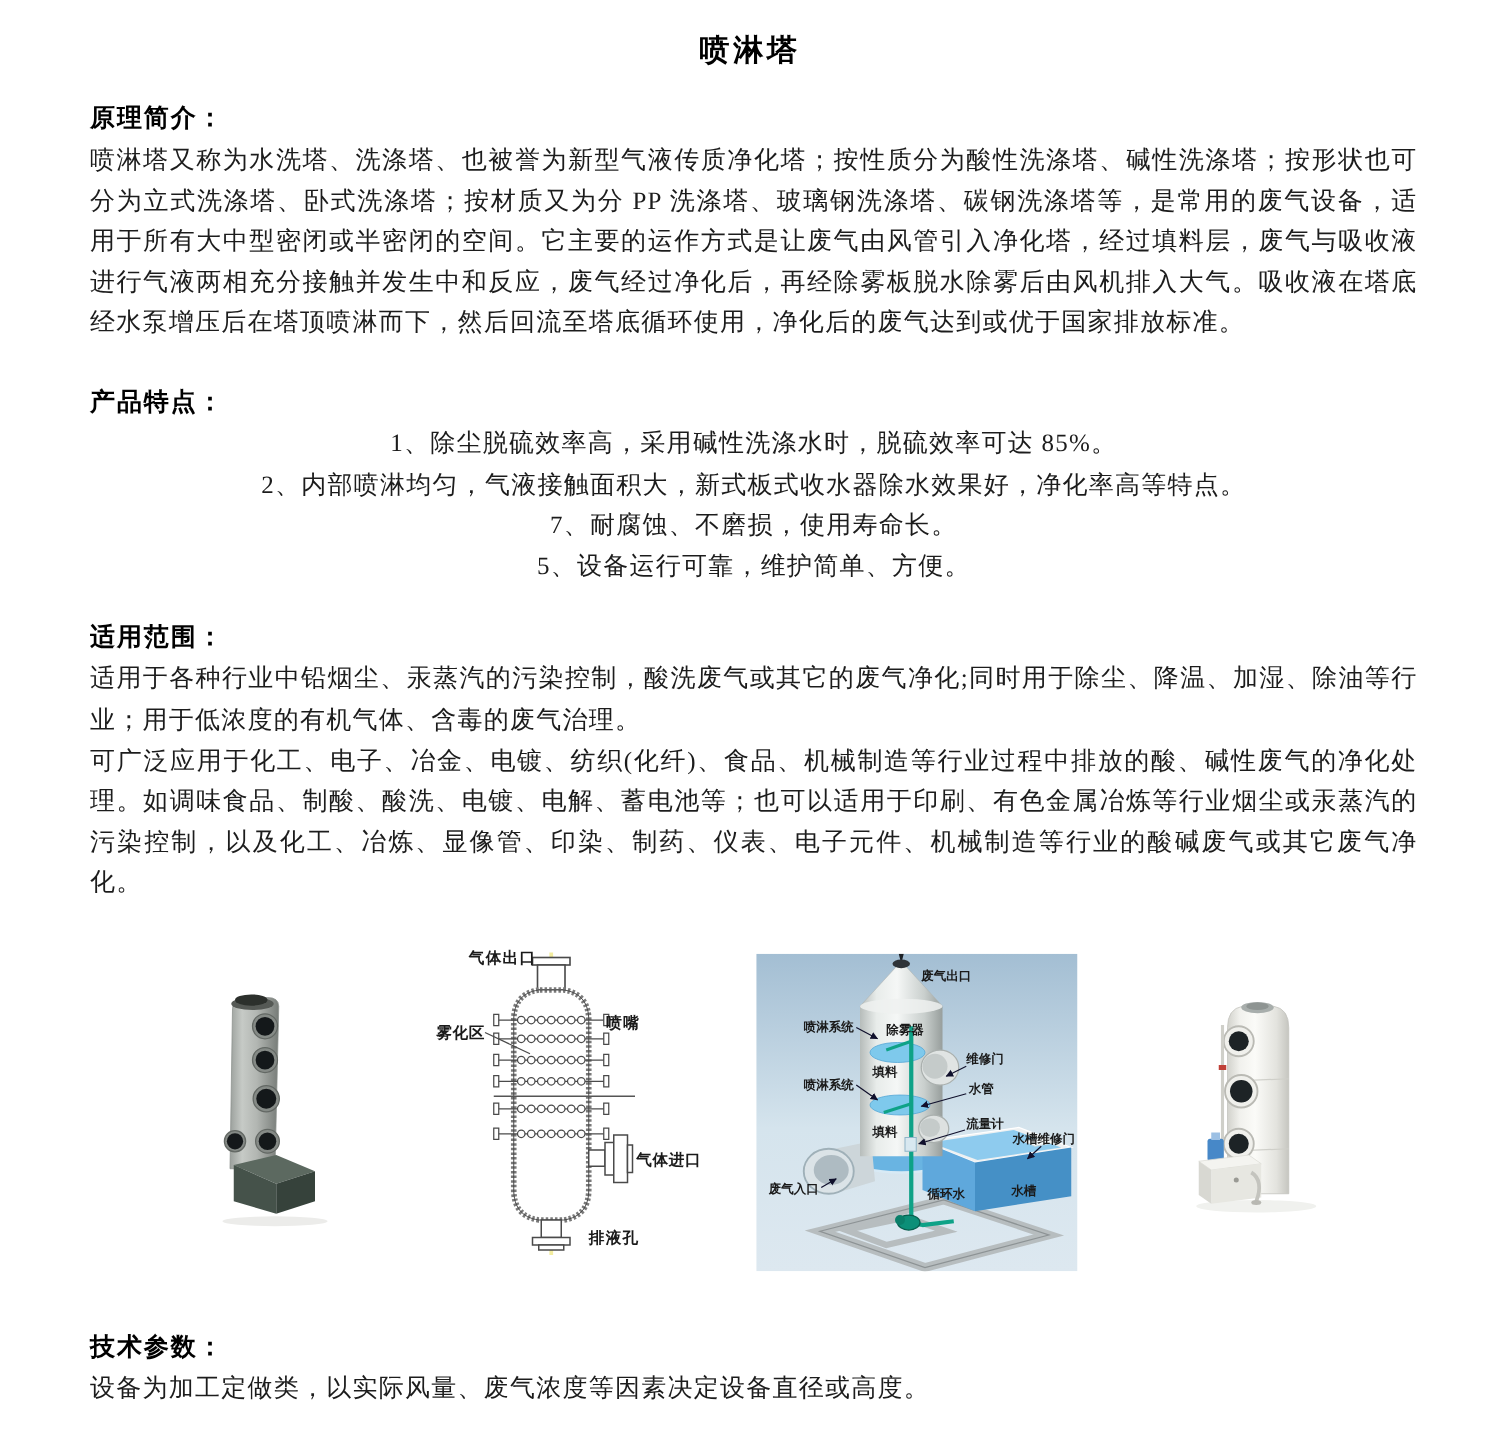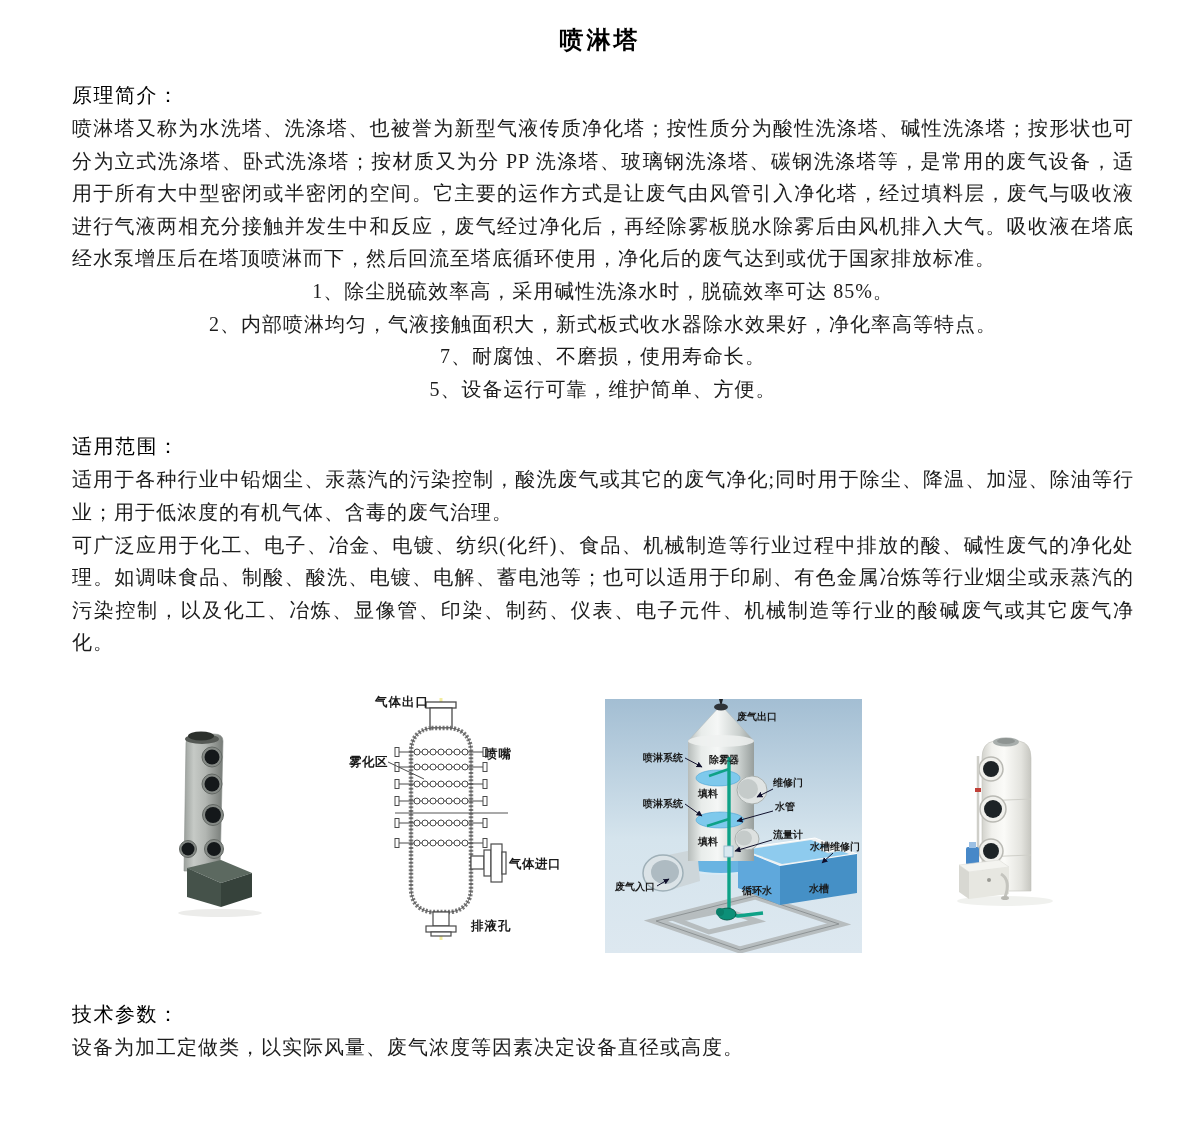--- a/index.html
+++ b/index.html
@@ -6,21 +6,21 @@
   .page{
     position:relative;width:1200px;height:1145px;margin:0 auto;background:#ffffff;
     font-family:"Liberation Serif","DejaVu Serif",serif;color:#1c1c1c;overflow:hidden;
   }
   .text-block{padding:0 66px 0 72px;}
   h1.doc-title{
     margin:24px 0 0;text-align:center;font-size:24px;font-weight:bold;
     letter-spacing:3px;color:#000;
   }
   h2.sec-heading{
-    font-size:20px;font-weight:normal;color:#000;letter-spacing:1.5px;margin:0;
+    font-size:20px;font-weight:bold;color:#000;letter-spacing:1.5px;margin:0;
     line-height:28px;
   }
   .sec-principle h2{margin-top:25px;margin-bottom:3px;}
   .sec-features  h2{margin-top:33px;margin-bottom:3px;}
   .sec-scope     h2{margin-top:27px;margin-bottom:3px;}
   .sec-tech      h2{margin-top:47px;margin-bottom:3px;}
   p.body-para{
     margin:0;font-size:20px;line-height:32.6px;letter-spacing:1px;
     text-align:justify;text-justify:inter-character;
   }
@@ -45,20 +45,21 @@
 <div class="page">
 
   <h1 class="doc-title">喷淋塔</h1>
 
   <div class="text-block sec-principle">
     <h2 class="sec-heading">原理简介：</h2>
     <p class="body-para">喷淋塔又称为水洗塔、洗涤塔、也被誉为新型气液传质净化塔；按性质分为酸性洗涤塔、碱性洗涤塔；按形状也可分为立式洗涤塔、卧式洗涤塔；按材质又为分 PP 洗涤塔、玻璃钢洗涤塔、碳钢洗涤塔等，是常用的废气设备，适用于所有大中型密闭或半密闭的空间。它主要的运作方式是让废气由风管引入净化塔，经过填料层，废气与吸收液进行气液两相充分接触并发生中和反应，废气经过净化后，再经除雾板脱水除雾后由风机排入大气。吸收液在塔底经水泵增压后在塔顶喷淋而下，然后回流至塔底循环使用，净化后的废气达到或优于国家排放标准。</p>
   </div>
 
   <div class="text-block sec-features">
+    <h2 class="sec-heading">产品特点：</h2>
     <p class="feature-line">1、除尘脱硫效率高，采用碱性洗涤水时，脱硫效率可达 85%。</p>
     <p class="feature-line">2、内部喷淋均匀，气液接触面积大，新式板式收水器除水效果好，净化率高等特点。</p>
     <p class="feature-line">7、耐腐蚀、不磨损，使用寿命长。</p>
     <p class="feature-line">5、设备运行可靠，维护简单、方便。</p>
   </div>
 
   <div class="text-block sec-scope">
     <h2 class="sec-heading">适用范围：</h2>
     <p class="body-para">适用于各种行业中铅烟尘、汞蒸汽的污染控制，酸洗废气或其它的废气净化;同时用于除尘、降温、加湿、除油等行业；用于低浓度的有机气体、含毒的废气治理。</p>
     <p class="body-para">可广泛应用于化工、电子、冶金、电镀、纺织(化纤)、食品、机械制造等行业过程中排放的酸、碱性废气的净化处理。如调味食品、制酸、酸洗、电镀、电解、蓄电池等；也可以适用于印刷、有色金属冶炼等行业烟尘或汞蒸汽的污染控制，以及化工、冶炼、显像管、印染、制药、仪表、电子元件、机械制造等行业的酸碱废气或其它废气净化。</p>

